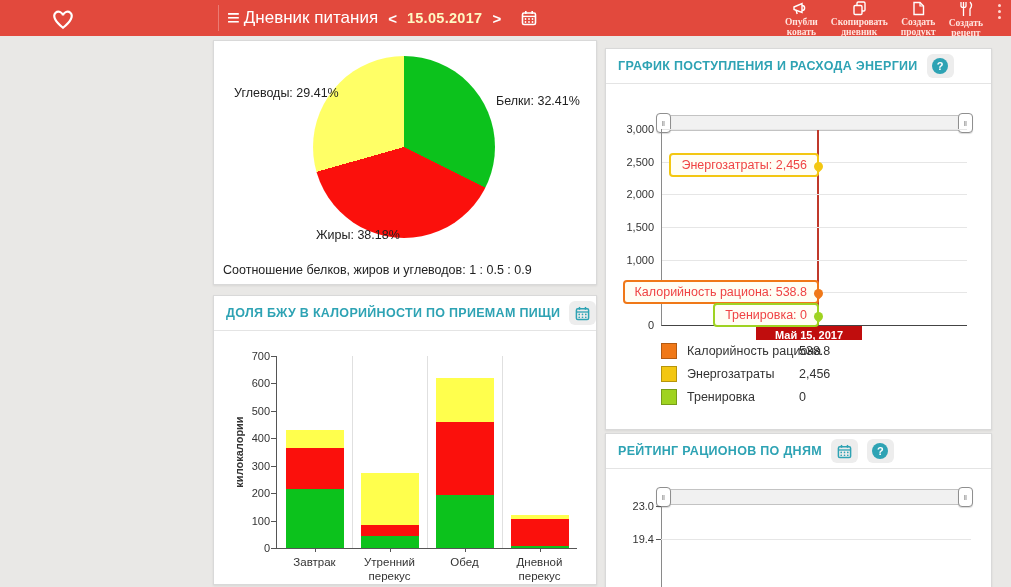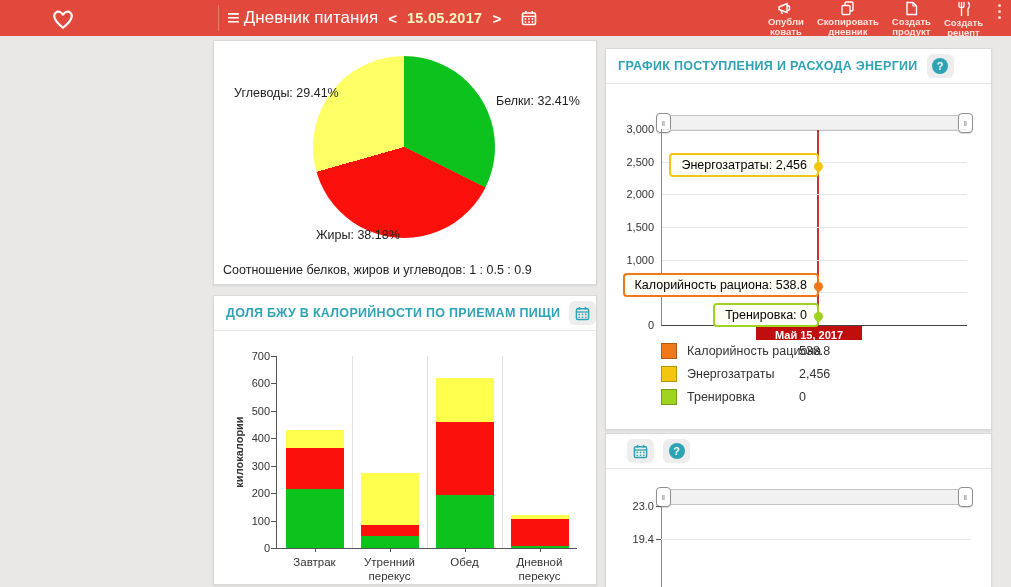--- a/index.html
+++ b/index.html
@@ -15,21 +15,21 @@
               font-size:14px;color:#fff;white-space:nowrap;}
   .logo-sub{font-size:7.5px;color:#ffd9d2;white-space:nowrap;letter-spacing:.2px;}
   .hdr-div{width:1px;height:26px;background:rgba(255,255,255,.28);margin:0 8px 0 10px;}
   .hamburger{color:#fff;font-size:22px;line-height:1;cursor:pointer;margin-right:4px;font-weight:bold;}
   .page-title{color:#fff;font-size:17px;white-space:nowrap;}
   .nav-arrow{color:#fff;font-weight:bold;font-size:15px;margin:0 10px;cursor:pointer;}
   .hdr-date{color:#fef9c3;font-weight:bold;font-size:14.5px;letter-spacing:.3px;}
   .hdr-cal{margin-left:10px;cursor:pointer;display:flex;}
   .hdr-actions{margin-left:auto;display:flex;align-items:flex-start;gap:13px;padding-right:10px;padding-top:3px;}
   .hdr-btn{display:flex;flex-direction:column;align-items:center;gap:1px;cursor:pointer;}
-  .hdr-btn-label{font-size:9.5px;line-height:1.08;color:#ffe4de;text-align:center;white-space:pre-line;font-weight:bold;}
+  .hdr-btn-label{font-size:9.5px;line-height:1.08;color:#ffe4de;text-align:center;white-space:pre-line;font-weight:bold;font-family:Liberation Serif, serif;}
   .kebab{color:#ffd9d2;font-size:15px;font-weight:bold;line-height:.45;cursor:pointer;
          display:flex;flex-direction:column;align-items:center;margin-left:2px;padding-top:2px;}
   .kebab span{display:block;width:3px;height:3px;border-radius:50%;background:#ffd9d2;margin:1.5px 0;}
 
   
   .card{position:absolute;background:#fff;border:1px solid #d9d9d9;box-shadow:0 1px 2px rgba(0,0,0,.08);}
   .card-inner{position:relative;width:100%;height:100%;}
   .panel-head{height:34px;display:flex;align-items:center;padding:0 12px;border-bottom:1px solid #e4e4e4;}
   .panel-title{color:#2ea3b4;font-weight:bold;font-size:12.5px;letter-spacing:.3px;white-space:nowrap;}
   .icon-chip{width:27px;height:24px;background:#ededed;border-radius:6px;display:inline-flex;
@@ -62,21 +62,21 @@
   .slider-handle{position:absolute;width:13px;height:18px;top:-3px;background:#fff;border:1px solid #8f8f8f;
                  border-radius:4px;display:flex;align-items:center;justify-content:center;
                  font-size:8px;color:#777;cursor:ew-resize;box-shadow:0 1px 1px rgba(0,0,0,.15);}
 
   
   .energy-plot{position:absolute;left:55px;top:80px;width:305px;height:196px;
                border-left:1px solid #8a8a8a;border-bottom:1.5px solid #444;}
   .hgrid{position:absolute;left:0;right:0;height:1px;background:#e6e6e6;}
   .marker-line{position:absolute;top:0;bottom:0;width:2px;background:#c0392b;}
   .tooltip{position:absolute;right:172px;padding:3px 10px;background:#fffef4;border-radius:4px;
-           font-size:12.5px;color:#000000;white-space:nowrap;z-index:3;margin-left:32px;}
+           font-size:12.5px;color:#ef4444;white-space:nowrap;z-index:3;margin-left:32px;}
   .tooltip .tip-dot{position:absolute;right:-6px;top:7px;width:9px;height:9px;border-radius:50% 50% 50% 0;
                     transform:rotate(-45deg);}
   .date-flag{position:absolute;left:150px;top:277px;width:106px;height:14px;background:#c00d0d;
              overflow:hidden;z-index:2;}
   .date-flag span{display:block;text-align:center;color:#fff;font-weight:bold;font-size:11px;line-height:19px;}
   .legend{position:absolute;left:55px;top:290px;width:270px;}
   .legend-row{position:relative;display:flex;align-items:center;height:23px;}
   .legend-swatch{width:14px;height:14px;margin-right:10px;border:1px solid rgba(0,0,0,.25);flex:none;}
   .legend-name{font-size:12.5px;color:#333;}
   .legend-val{position:absolute;left:138px;font-size:12.5px;color:#333;}
@@ -278,21 +278,21 @@
       <div id="energy-ylabels">
           <div class="ytick-label" style="left: 6px; width: 42px; top: 74px; position: absolute;">3,000</div>
           <div class="ytick-label" style="left: 6px; width: 42px; top: 107px; position: absolute;">2,500</div>
           <div class="ytick-label" style="left: 6px; width: 42px; top: 139px; position: absolute;">2,000</div>
           <div class="ytick-label" style="left: 6px; width: 42px; top: 172px; position: absolute;">1,500</div>
           <div class="ytick-label" style="left: 6px; width: 42px; top: 205px; position: absolute;">1,000</div>
           <div class="ytick-label" style="left: 6px; width: 42px; top: 237px; position: absolute;">500</div>
           <div class="ytick-label" style="left: 6px; width: 42px; top: 270px; position: absolute;">0</div>
         </div>
       <div id="energy-tooltips">
-          <div class="tooltip" style="border: 2px solid rgb(240, 120, 24); top: 224px;">Калорийность рациона: 538.8<span class="tip-dot" style="background: rgb(240, 120, 24);"></span></div>
+          <div class="tooltip" style="border: 2px solid rgb(240, 120, 24); top: 231px;">Калорийность рациона: 538.8<span class="tip-dot" style="background: rgb(240, 120, 24);"></span></div>
           <div class="tooltip" style="border: 2px solid rgb(243, 199, 17); top: 104px;">Энергозатраты: 2,456<span class="tip-dot" style="background: rgb(243, 199, 17);"></span></div>
           <div class="tooltip" style="border: 2px solid rgb(159, 211, 32); top: 254px;">Тренировка: 0<span class="tip-dot" style="background: rgb(159, 211, 32);"></span></div>
         </div>
 
       <div class="date-flag">
         <span>Май 15, 2017</span>
       </div>
 
       <div class="legend" id="energy-legend">
           <div class="legend-row">
@@ -310,20 +310,21 @@
             <div class="legend-name">Тренировка</div>
             <div class="legend-val">0</div>
           </div>
         </div>
     </div>
   </div>
 
   <div class="card" style="left:605px;top:433px;width:385px;height:170px;">
     <div class="card-inner">
       <div class="panel-head">
+        <span class="panel-title">РЕЙТИНГ РАЦИОНОВ ПО ДНЯМ</span>
         <span class="icon-chip">
           <svg width="15" height="15" viewBox="0 0 16 16">
             <rect x="1.5" y="3" width="13" height="11.5" rx="1.5" fill="none" stroke="#2ea3b4" stroke-width="1.6"></rect>
             <line x1="1.5" y1="6.4" x2="14.5" y2="6.4" stroke="#2ea3b4" stroke-width="1.4"></line>
             <line x1="4.8" y1="1" x2="4.8" y2="4" stroke="#2ea3b4" stroke-width="1.6"></line>
             <line x1="11.2" y1="1" x2="11.2" y2="4" stroke="#2ea3b4" stroke-width="1.6"></line>
             <g fill="#2ea3b4">
                 <circle cx="4.5" cy="9" r=".9"></circle>
                 <circle cx="8" cy="9" r=".9"></circle>
                 <circle cx="11.5" cy="9" r=".9"></circle>

